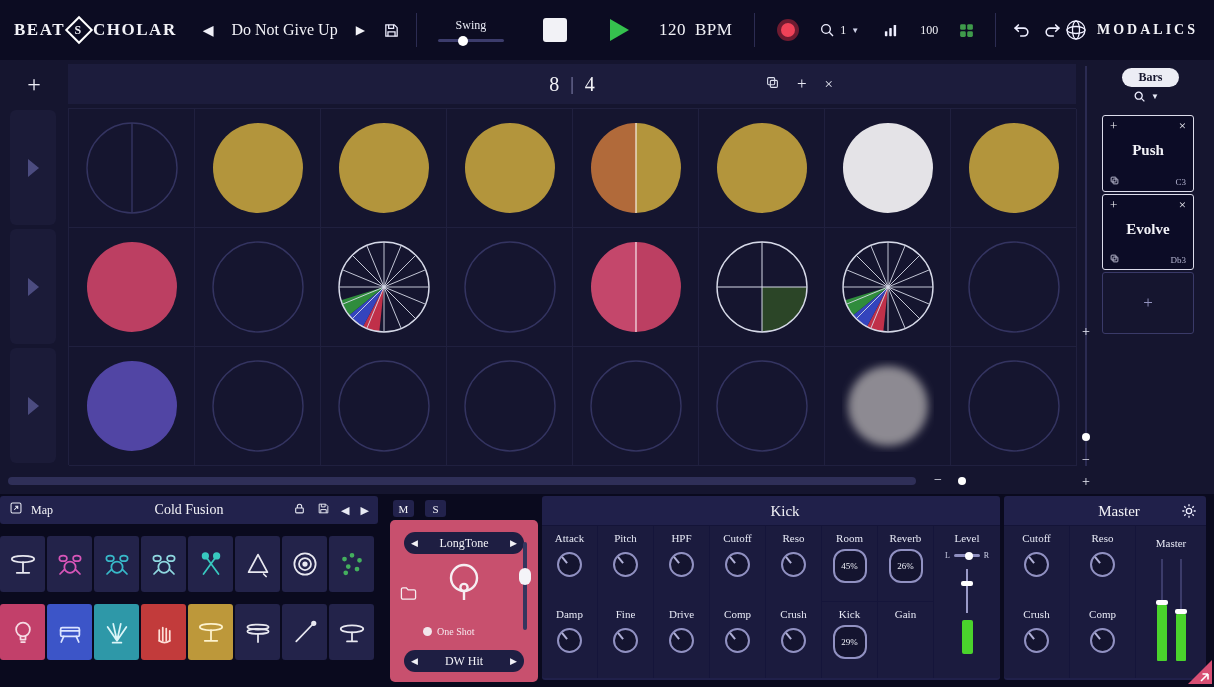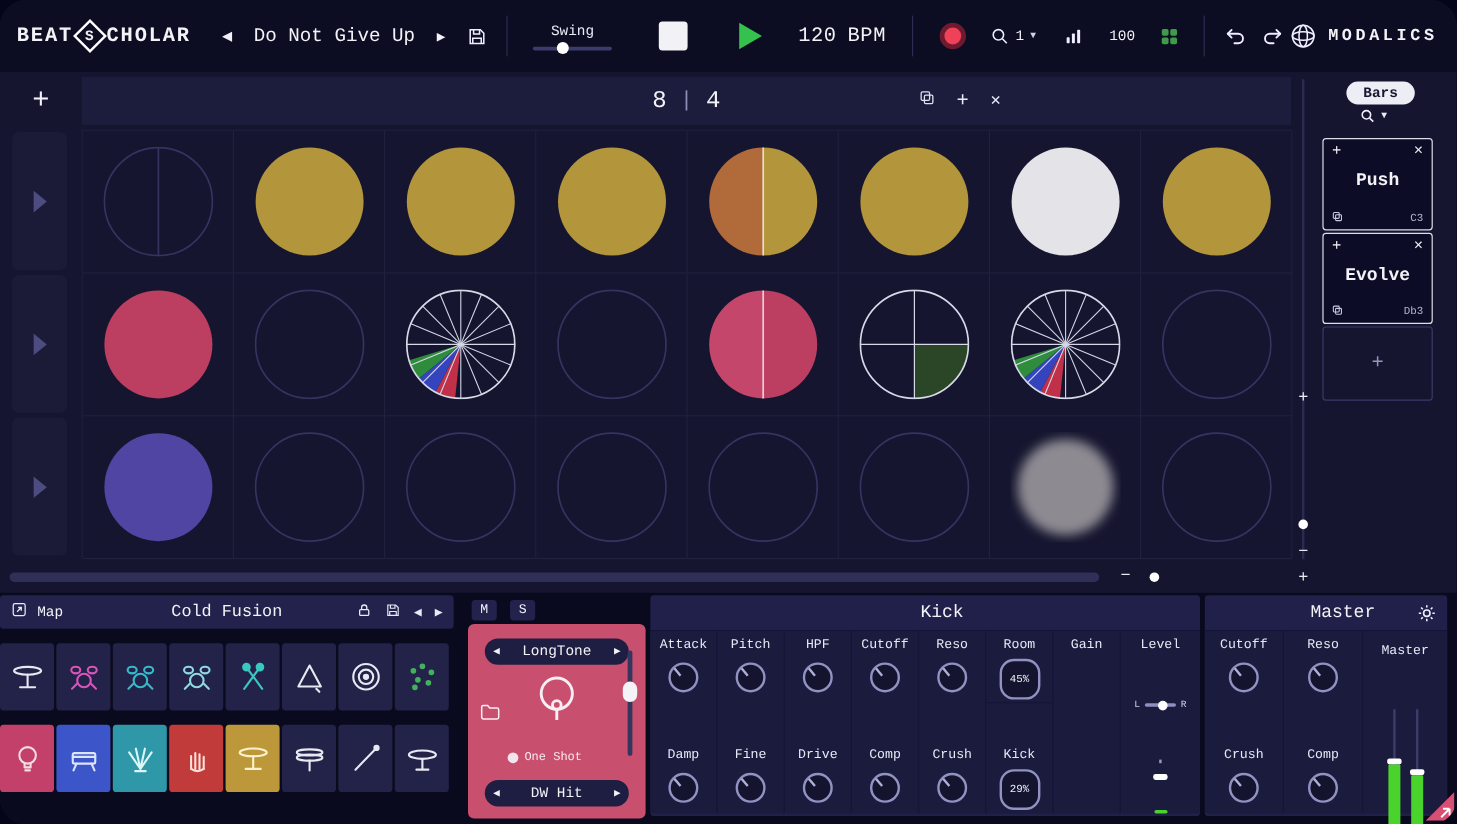--- a/index.html
+++ b/index.html
@@ -1,17 +1,17 @@
 <!DOCTYPE html>
 <html style="--green: #4ad32c;"><head>
 <meta charset="utf-8">
 <style>
   html,body{margin:0;padding:0;background:#05051a;}
   .app{position:relative;width:1214px;height:687px;overflow:hidden;background:#15152f;
-       font-family:Liberation Mono, monospace;color:#f2f2f7;border-radius:22px;}
+       font-family:Liberation Serif, serif;color:#f2f2f7;}
   .app *{box-sizing:border-box;}
   button{background:none;border:none;color:inherit;font:inherit;padding:0;cursor:pointer;}
 
   
   .topbar{position:absolute;top:0;left:0;width:1214px;height:60px;background:#0c0c22;
           display:flex;align-items:center;z-index:5;}
   .vdiv{width:1px;height:34px;background:#2c2c52;}
   .logo{margin-left:14px;display:flex;align-items:center;font-size:17px;font-weight:700;letter-spacing:1.5px;}
   .logo-diamond{display:inline-flex;width:20px;height:20px;border:2px solid #fff;transform:rotate(45deg);
                 align-items:center;justify-content:center;margin:0 4px;}
@@ -111,21 +111,21 @@
   .oneshot{position:absolute;left:33px;top:106px;display:flex;align-items:center;gap:5px;font-size:10px;color:#f6e8ee;}
   .radio{width:9px;height:9px;border-radius:50%;background:#f2e6ec;}
 
   .panel{position:absolute;top:2px;height:184px;background:#20204a;border-radius:3px;}
   .kick-panel{left:542px;width:458px;}
   .master-panel{left:1004px;width:202px;}
   .panel-title{position:relative;height:30px;line-height:30px;text-align:center;font-size:15px;font-weight:500;
                border-bottom:1px solid #141438;padding-left:28px;}
   .gear{position:absolute;right:9px;top:7px;display:flex;}
   .panel-body{display:flex;height:152px;background:#1b1b3e;border-radius:0 0 3px 3px;}
-  .kcol{flex:0 0 56px;border-right:1px solid #15153a;display:flex;flex-direction:column;align-items:center;gap:32px;}
+  .kcol{flex:0 0 56px;border-right:1px solid #15153a;display:flex;flex-direction:column;align-items:center;}
   .master-panel .kcol{flex:0 0 66px;}
   .level-col,.master-col{flex:1 1 auto !important;border-right:none;}
   .kcell{height:76px;display:flex;flex-direction:column;align-items:center;padding-top:6px;width:100%;}
   .kcell.hline{border-bottom:1px solid #15153a;}
   .klabel{font-size:11px;color:#e7e9f5;}
   .knob{position:relative;width:25px;height:25px;margin-top:8px;border-radius:50%;
         border:2px solid #9191c2;background:#14142f;}
   .knob::after{content:"";position:absolute;left:9.5px;top:0;width:2px;height:8px;background:#b0b0d6;
                transform-origin:1px 12.5px;transform:rotate(-40deg);}
   .vknob{width:34px;height:34px;margin-top:5px;border:2px solid #9191c2;border-radius:12px;background:#14142f;
@@ -744,20 +744,26 @@
               </div>
             </div>
           <div class="kcell">
               <span class="klabel">Kick</span>
               <div class="vknob">
                 <span>29%</span>
               </div>
             </div>
         </div>
         <div class="kcol">
+          <div class="kcell hline">
+              <span class="klabel">Reverb</span>
+              <div class="vknob">
+                <span>26%</span>
+              </div>
+            </div>
           <div class="kcell">
               <span class="klabel">Gain</span>
             </div>
         </div>
         <div class="kcol level-col">
           <span class="klabel">Level</span>
           <div class="pan">
             <span class="pan-letter">L</span>
             <div class="pan-track">
                 <i></i>

